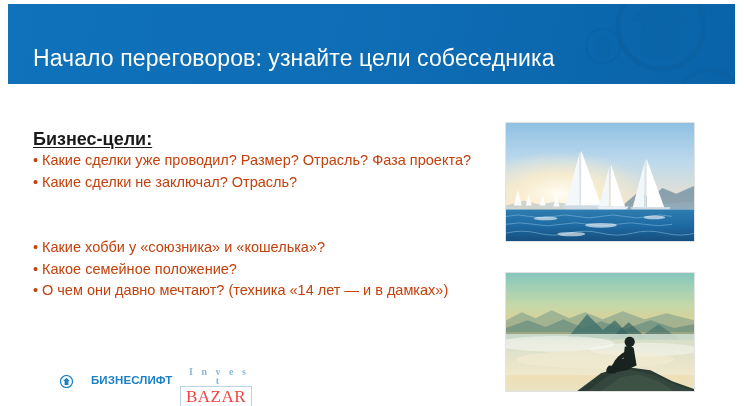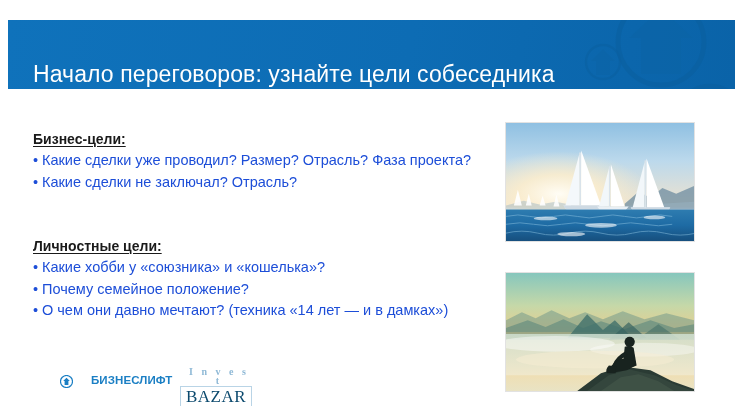--- a/index.html
+++ b/index.html
@@ -7,21 +7,21 @@
     width:744px;height:406px;
     background:#ffffff;
     font-family:"Liberation Sans", sans-serif;
     overflow:hidden;
     position:relative;
   }
   #slide{position:absolute;left:0;top:0;width:744px;height:406px;background:#fff;}
 
   
   .header-band{
-    position:absolute;left:8px;top:20px;width:727px;height:69px;
+    position:absolute;left:8px;top:4px;width:727px;height:80px;
     background:#0d6cb4;
     background-image:linear-gradient(100deg,#0f72bb 0%,#0d6cb4 55%,#0a63a8 100%);
     overflow:hidden;
   }
   .deco{position:absolute;opacity:.55;}
   .deco svg{display:block;}
   .deco-1{right:22px;top:-30px;}
   .deco-2{right:112px;top:22px;}
   .deco-3{right:-18px;top:58px;}
 
@@ -32,28 +32,28 @@
     font-weight:400;
     letter-spacing:.1px;
     white-space:nowrap;
     text-shadow:0 0 1px rgba(0,0,0,.06);
   }
 
   
   .text-col{position:absolute;left:33px;top:130px;width:455px;}
   .block{margin:0;}
   .blk-heading{
-    font-size:14px;font-weight:bold;color:#1a1a1a;
+    font-size:18px;font-weight:bold;color:#1a1a1a;
     text-decoration:underline;
     text-underline-offset:2px;
     line-height:19px;
     margin:0 0 1px 0;
   }
   .bullet{
-    font-size:14.5px;color:#1d4ed8;line-height:21.5px;
+    font-size:14.5px;color:#c2410c;line-height:21.5px;
     white-space:nowrap;
   }
   .bullet .dot{display:inline-block;width:9px;}
   .gap{height:44px;}
 
   
   .photo{
     position:absolute;
     border:1px solid #e2e2e2;
     overflow:hidden;
@@ -85,21 +85,21 @@
     margin-left:6px;
     font-weight:bold;
   }
   .bz-box{
     border:1px solid #b9d4e6;
     padding:1px 5px 2px 5px;
     margin-top:1px;
   }
   .bz-name{
     font-family:"Liberation Serif", serif;
-    font-size:17px;color:#0c4a6e;letter-spacing:.5px;line-height:18px;
+    font-size:17px;color:#ef4444;letter-spacing:.5px;line-height:18px;
   }
 </style>
 </head>
 <body>
 
 <div id="slide">
 
   <div class="header-band">
 
     <div class="deco deco-1">
@@ -130,23 +130,22 @@
 
     <div class="block">
       <div class="blk-heading">Бизнес-цели:</div>
       <div class="bullet"><span class="dot">•</span><span>Какие сделки уже проводил? Размер? Отрасль? Фаза проекта?</span></div>
       <div class="bullet"><span class="dot">•</span><span>Какие сделки не заключал? Отрасль?</span></div>
     </div>
 
     <div class="gap"></div>
 
     <div class="block">
-      <div class="blk-heading">Личностные цели:</div>
       <div class="bullet"><span class="dot">•</span><span>Какие хобби у «союзника» и «кошелька»?</span></div>
-      <div class="bullet"><span class="dot">•</span><span>Почему семейное положение?</span></div>
+      <div class="bullet"><span class="dot">•</span><span>Какое семейное положение?</span></div>
       <div class="bullet"><span class="dot">•</span><span>О чем они давно мечтают? (техника «14 лет — и в дамках»)</span></div>
     </div>
   </div>
 
   <div class="photo" id="photo-yachts">
     <svg viewBox="0 0 190 120" preserveAspectRatio="none">
       <defs>
         <linearGradient id="skyG" x1="0" y1="0" x2="0" y2="1">
           <stop offset="0%" stop-color="#8fc0e2"></stop>
           <stop offset="45%" stop-color="#bcd9ec"></stop>

